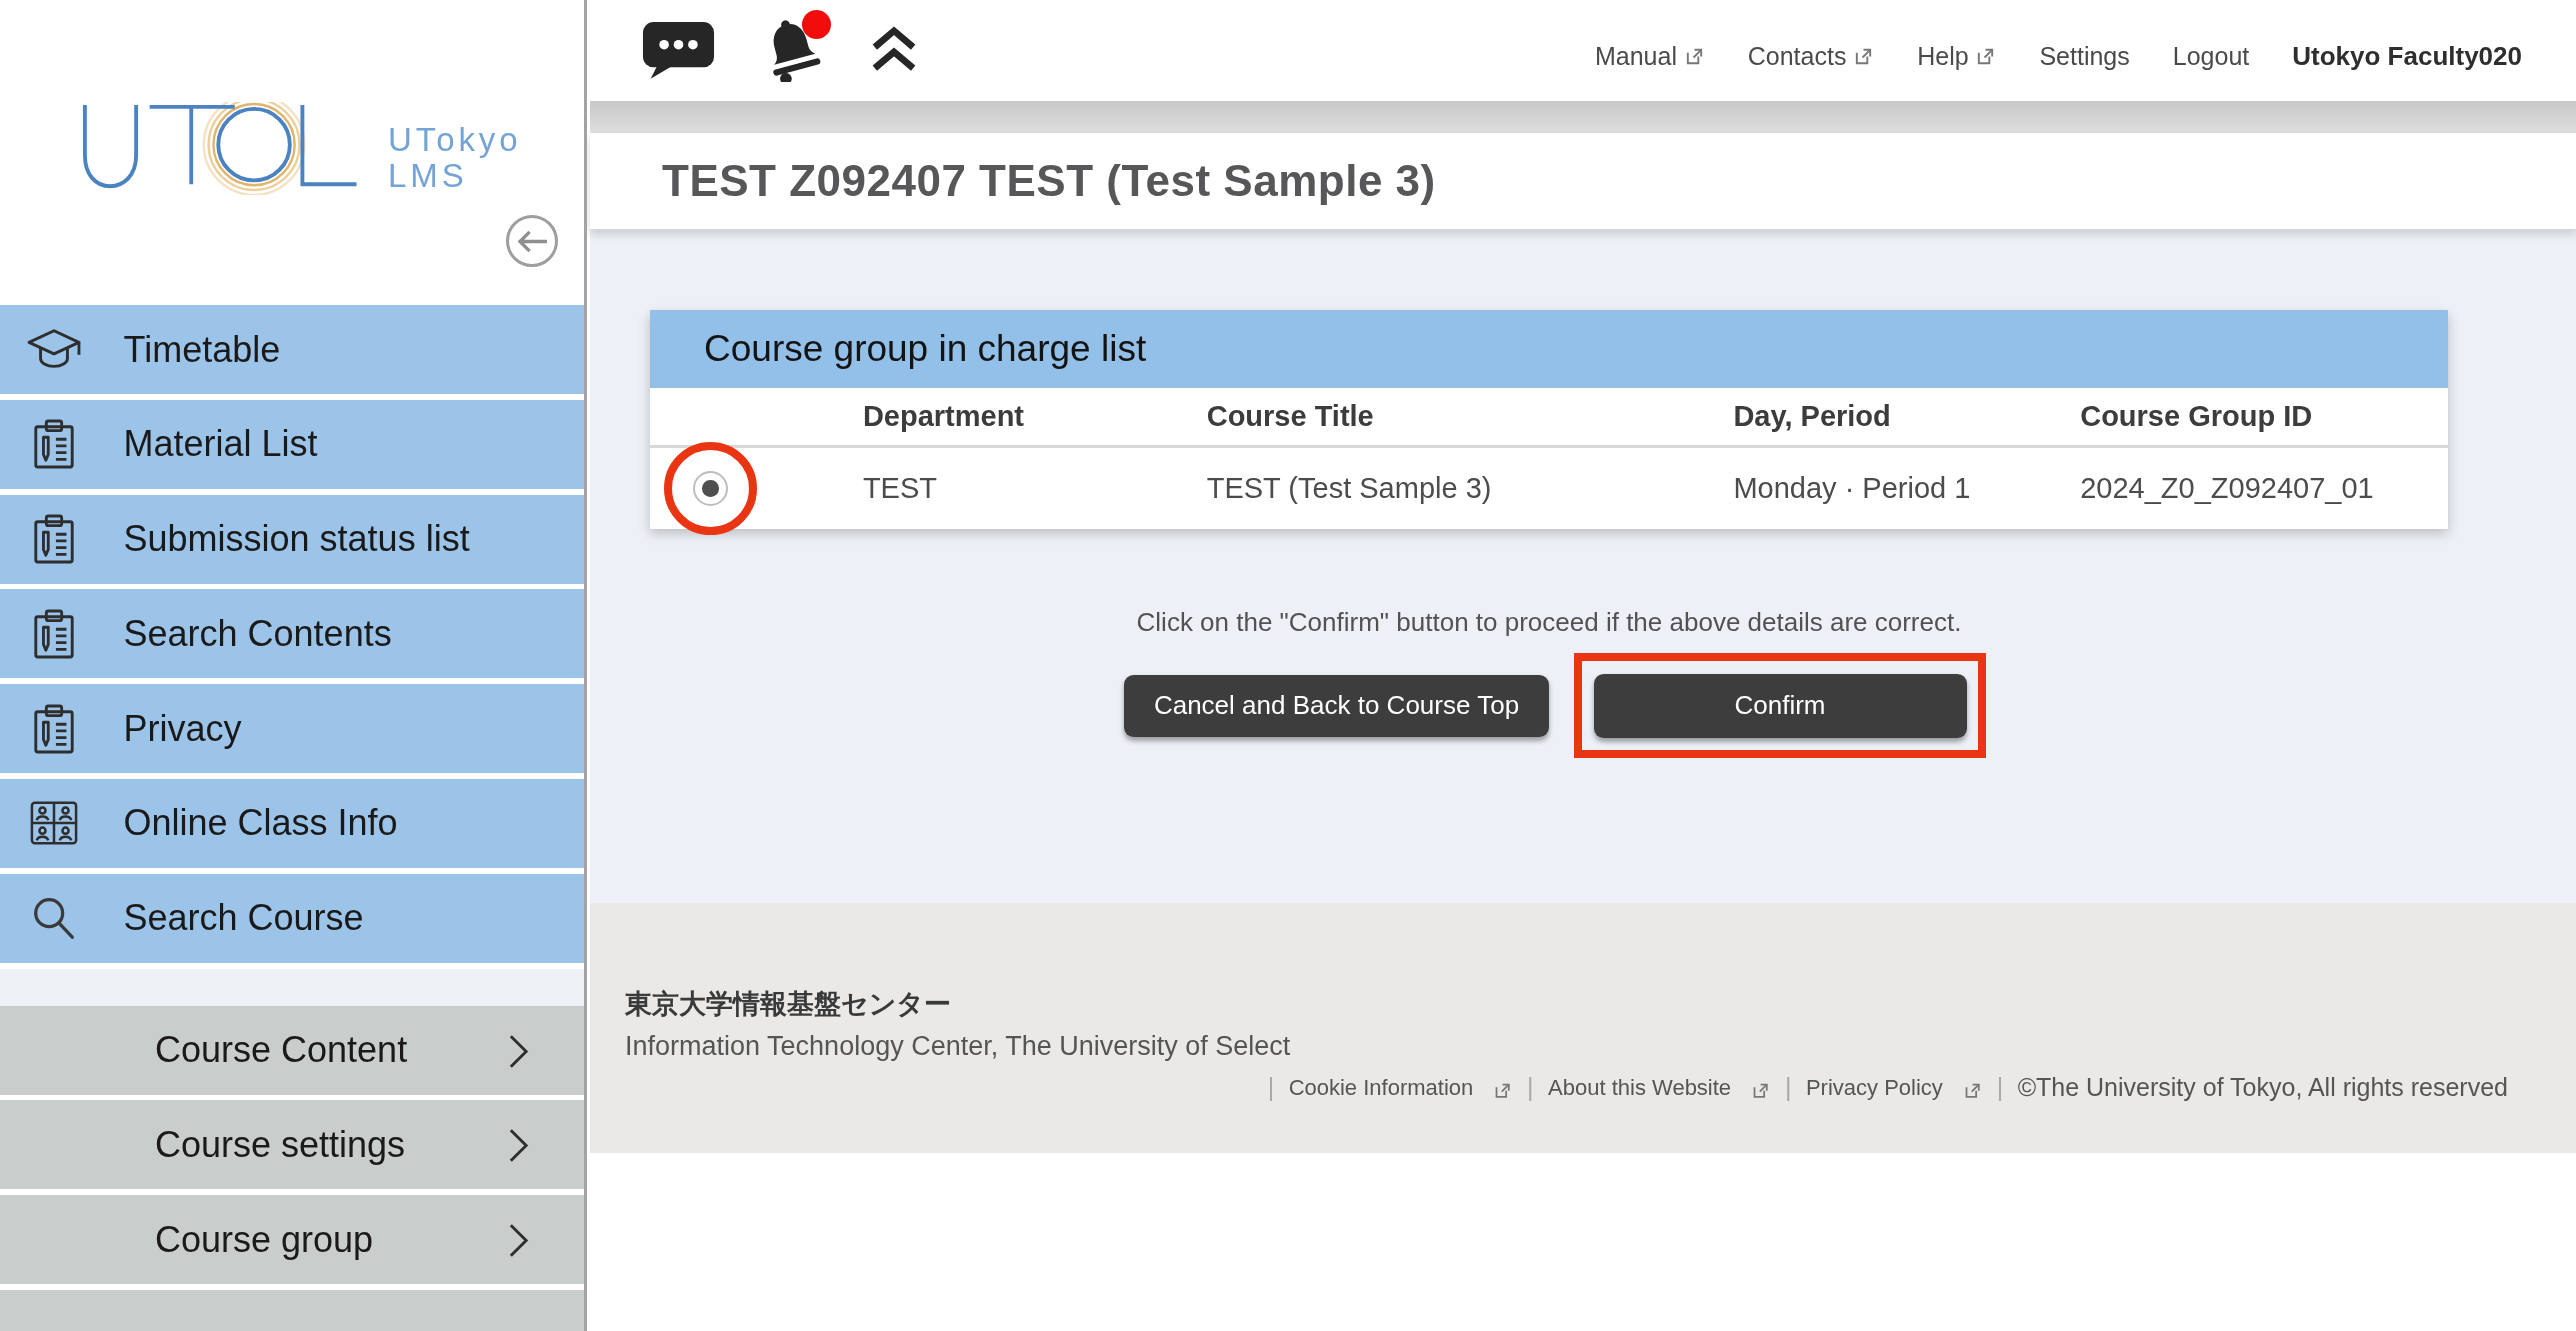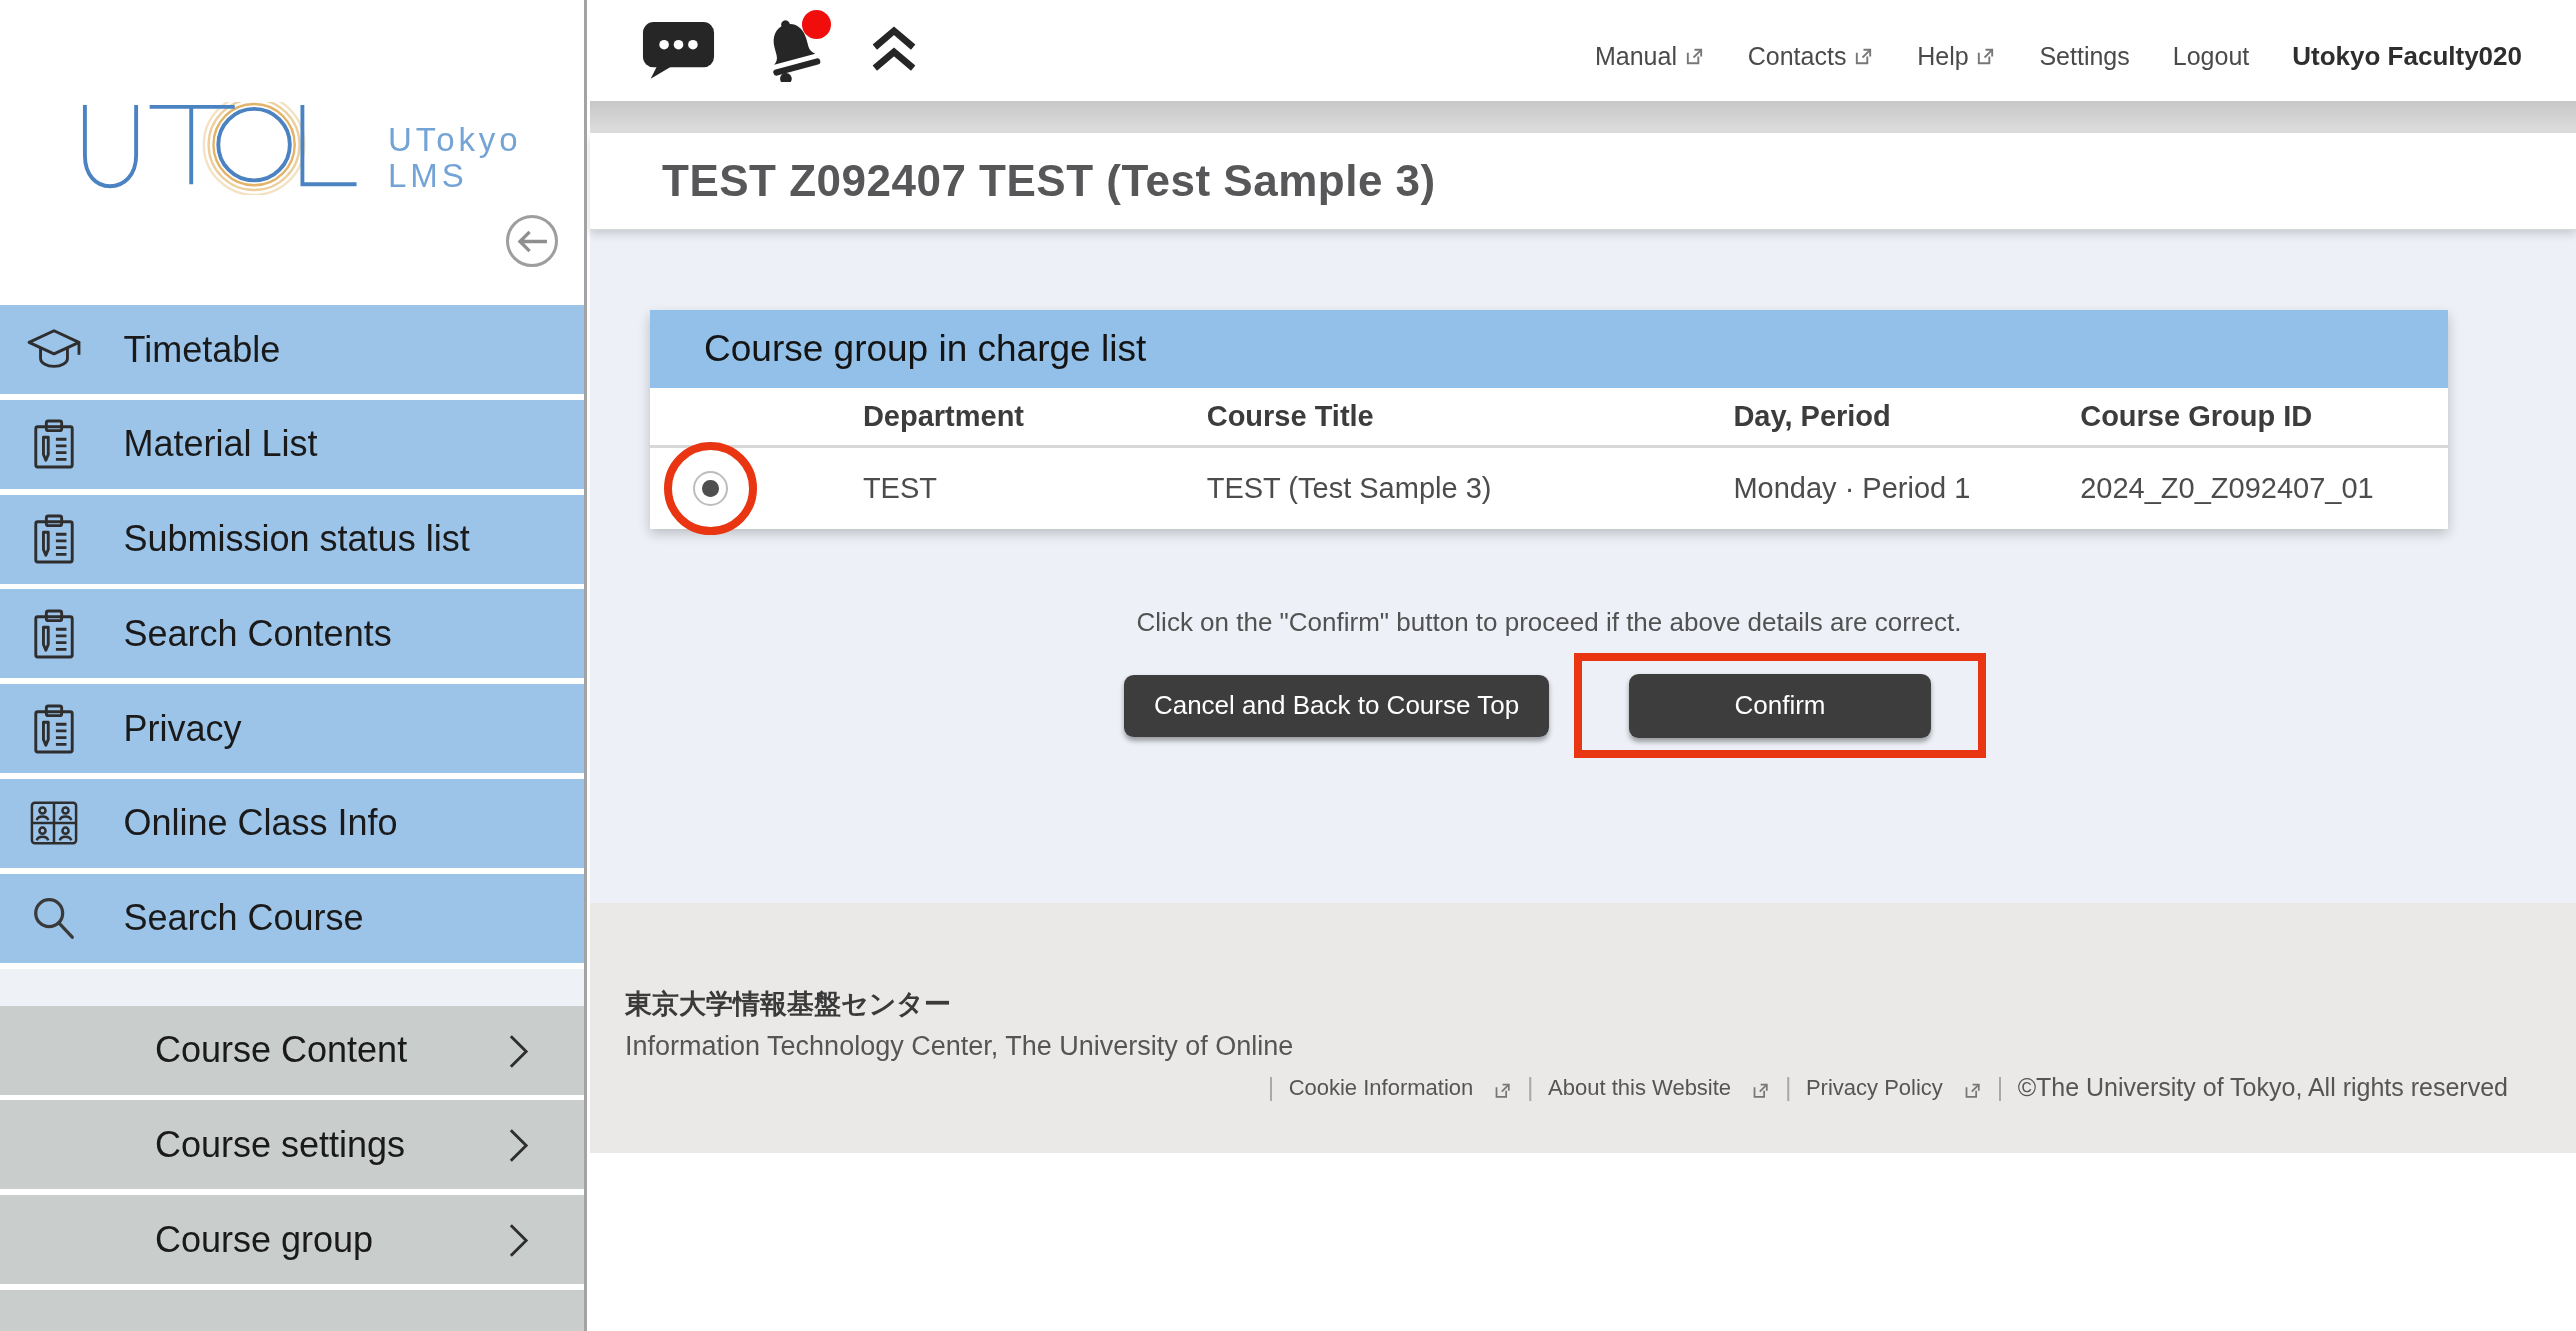--- a/index.html
+++ b/index.html
@@ -66,21 +66,21 @@
 
   .confirm-note { position:absolute; top:377px; left:60px; width:1798px; text-align:center;
                   font-size:26px; color:#525252; }
   .buttons-row { position:absolute; top:423px; left:534px; display:flex; align-items:center; }
   .btn { background:#3d3d3d; color:#fff; border:none; border-radius:9.7px; font-size:26px;
          font-family:inherit; display:flex; align-items:center; justify-content:center;
          box-shadow:0 3.9px 5.8px rgba(0,0,0,.35); cursor:pointer; }
   .btn-cancel { width:425px; height:62px; }
   .annotation-box { margin-left:25px; width:412px; height:105px; border:8.7px solid #e93511;
                     display:flex; align-items:center; justify-content:center; }
-  .btn-confirm { width:302px; height:64px; }
+  .btn-confirm { width:373px; height:64px; }
 
   .footer { height:250px; background:#eae9e7; position:relative; }
   .footer-jp { position:absolute; left:35px; top:83px; font-size:27px; font-weight:bold; color:#3a3a3a; }
   .footer-en { position:absolute; left:35px; top:128px; font-size:27px; color:#555; }
   .footer-links { position:absolute; right:68px; top:170px; display:flex; align-items:center; gap:14.5px; }
   .flink { font-size:22px; color:#555; display:flex; align-items:flex-end; gap:20px; cursor:pointer; white-space:nowrap; }
   .fpipe { color:#a9a9a9; font-size:25px; }
   .fcopy { font-size:25px; color:#555; white-space:nowrap; }
 </style>
 </head>
@@ -325,21 +325,21 @@
       <div class="buttons-row">
         <button class="btn btn-cancel">Cancel and Back to Course Top</button>
         <div class="annotation-box">
           <button class="btn btn-confirm">Confirm</button>
         </div>
       </div>
     </div>
 
     <div class="footer">
       <div class="footer-jp">東京大学情報基盤センター</div>
-      <div class="footer-en">Information Technology Center, The University of Online</div>
+      <div class="footer-en">Information Technology Center, The University of Select</div>
       <div class="footer-links">
         <span class="fpipe">|</span>
         <span class="flink">
           <span>Cookie Information</span>
           <svg width="19.3" height="19.3" viewBox="0 0 22 22" fill="none" stroke="#777" stroke-width="2">
             <path d="M4 7 v11 h11 v-7"></path>
               <path d="M11 4 h7 v7"></path>
               <path d="M18 4 l-8 8"></path>
           </svg>
         </span>

